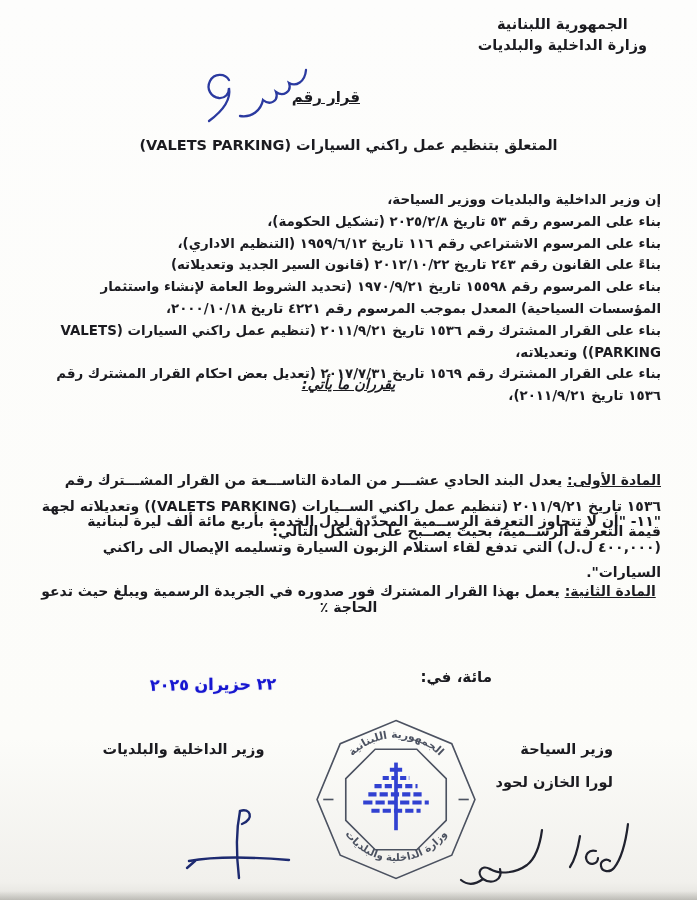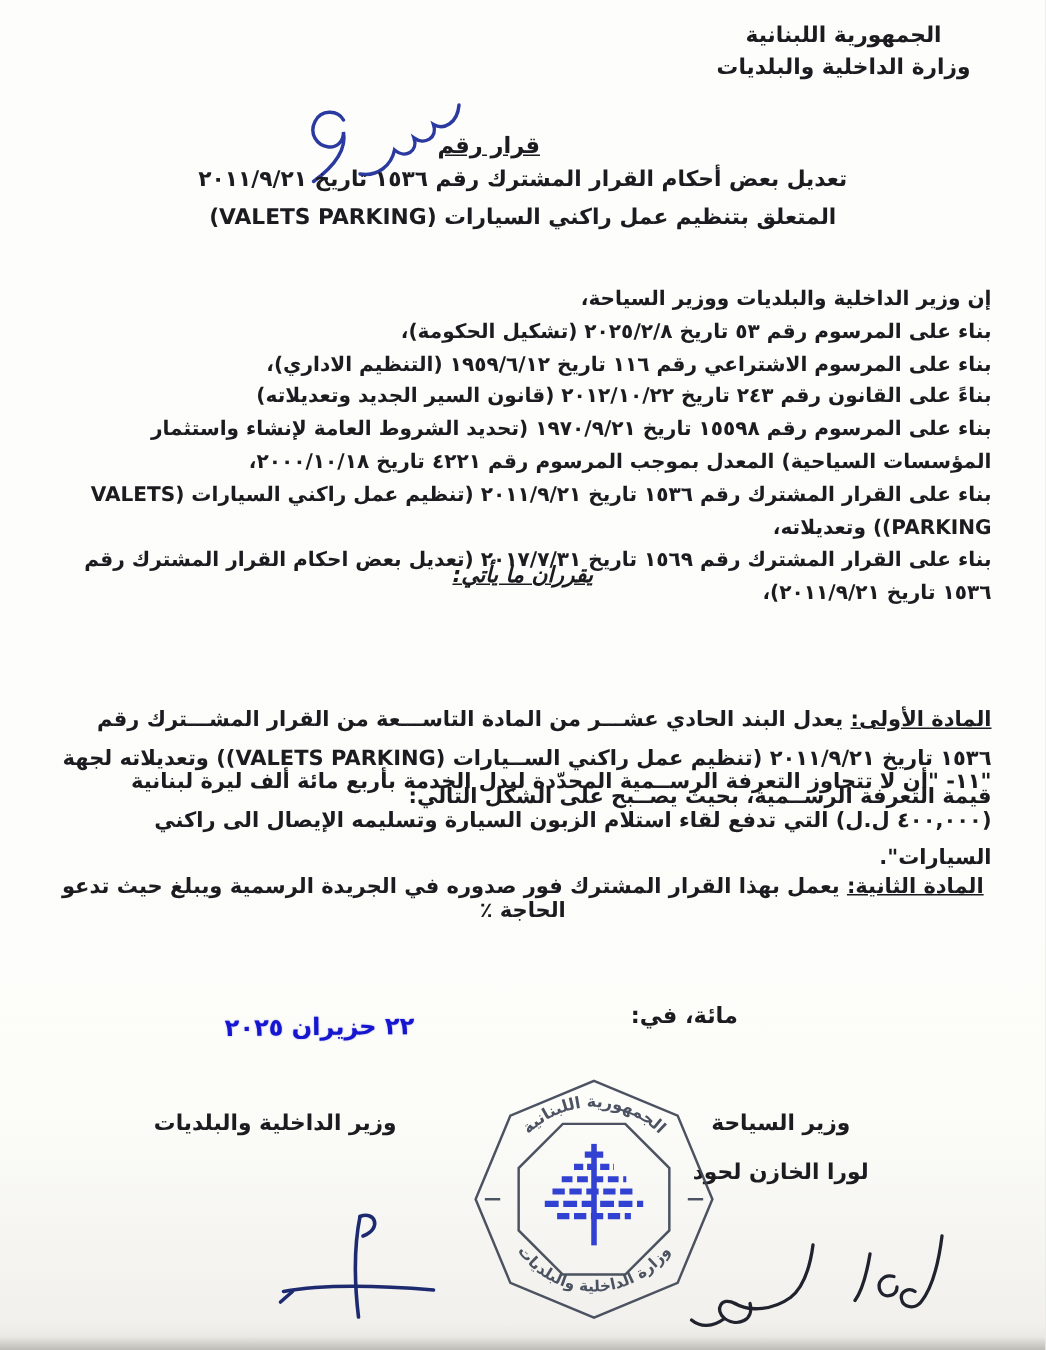--- a/index.html
+++ b/index.html
@@ -51,21 +51,21 @@
     text-align:center;
     color:#1616d0;font-size:16px;font-weight:bold;letter-spacing:1px;
     transform:rotate(-0.6deg);
     text-shadow:0 0 1px rgba(22,22,208,.55);
   }
   .place-line{
     top:668px;left:372px;width:120px;
     font-weight:bold;font-size:15px;text-align:right;
   }
   .sig-col{position:absolute;text-align:center;font-weight:bold;font-size:14.5px;}
-  .sig-tourism{top:741px;left:418px;width:205px;}
+  .sig-tourism{top:741px;left:408px;width:205px;text-align:right;}
   .sig-interior{top:741px;left:66px;width:235px;}
   .sig-name{margin-top:17px;}
   .seal-svg{top:714px;left:314px;width:164px;height:172px;opacity:.93;}
   .sig-svg-interior{top:804px;left:180px;width:122px;height:80px;}
   .sig-svg-tourism{top:818px;left:448px;width:192px;height:78px;}
   .bottom-edge{
     bottom:0;left:0;right:0;height:9px;
     background:linear-gradient(to bottom,rgba(0,0,0,0),rgba(92,92,85,.28));
   }
 </style>
@@ -80,21 +80,20 @@
   </div>
 
   <div class="abs decree-label">قرار رقم</div>
   <svg class="abs handwritten-number" viewBox="0 0 132 64">
     <g fill="none" stroke="#2b3aa0" stroke-width="2.3" stroke-linecap="round">
       <path d="M 123 8 C 122 20 113 25 106 21 C 109 30 100 35 93 30 C 96 39 87 44 80 38 C 78 48 69 56 57 54"></path>
       <path d="M 46 18 C 42 11 31 11 27 19 C 23 27 28 35 36 36 C 42 36.5 46 32 46 26 C 48 37 41 48 26 59"></path>
     </g>
   </svg>
 
-  <div class="abs title-line1">تعديل بعض أحكام القرار المشترك رقم ١٥٣٦ تاريخ ٢٠١١/٩/٢١</div>
   <div class="abs title-line2">المتعلق بتنظيم عمل راكني السيارات (VALETS PARKING)</div>
 
   <div class="abs preamble">
     <div>إن وزير الداخلية والبلديات ووزير السياحة،</div>
     <div>بناء على المرسوم رقم ٥٣ تاريخ ٢٠٢٥/٢/٨ (تشكيل الحكومة)،</div>
     <div>بناء على المرسوم الاشتراعي رقم ١١٦ تاريخ ١٩٥٩/٦/١٢ (التنظيم الاداري)،</div>
     <div>بناءً على القانون رقم ٢٤٣ تاريخ ٢٠١٢/١٠/٢٢ (قانون السير الجديد وتعديلاته)</div>
     <div>بناء على المرسوم رقم ١٥٥٩٨ تاريخ ١٩٧٠/٩/٢١ (تحديد الشروط العامة لإنشاء واستثمار المؤسسات السياحية) المعدل بموجب المرسوم رقم ٤٢٢١ تاريخ ٢٠٠٠/١٠/١٨،</div>
     <div>بناء على القرار المشترك رقم ١٥٣٦ تاريخ ٢٠١١/٩/٢١ (تنظيم عمل راكني السيارات (VALETS PARKING)) وتعديلاته،</div>
     <div>بناء على القرار المشترك رقم ١٥٦٩ تاريخ ٢٠١٧/٧/٣١ (تعديل بعض احكام القرار المشترك رقم ١٥٣٦ تاريخ ٢٠١١/٩/٢١)،</div>

